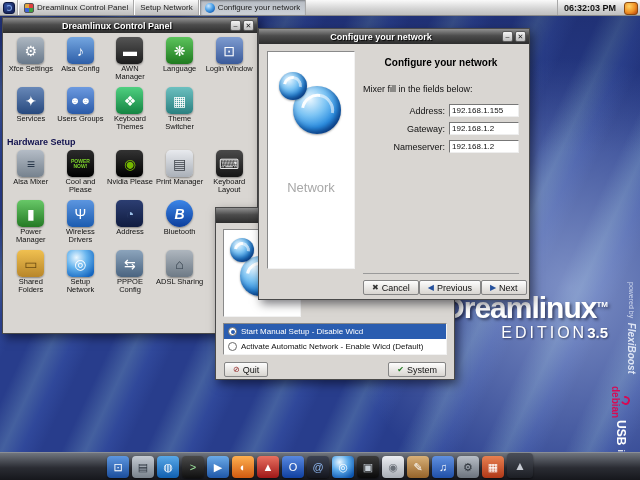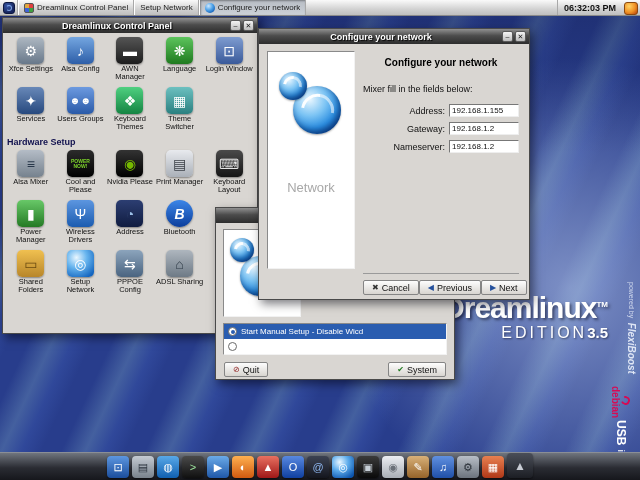--- a/index.html
+++ b/index.html
@@ -355,20 +355,21 @@
           <div class="ball b2"></div>
         </div>
       </div>
       <div class="sn-options">
         <div class="sn-opt selected">
           <span class="radio checked"></span>
           <span class="sn-opt-label">Start Manual Setup - Disable Wicd</span>
         </div>
         <div class="sn-opt">
           <span class="radio"></span>
+          <span class="sn-opt-label">Activate Automatic Network - Enable Wicd (Default)</span>
         </div>
       </div>
       <div class="sn-buttons">
         <button class="btn">
           <span class="btn-ico ic-red">⊘</span>
           <span>Quit</span>
         </button>
         <button class="btn">
           <span class="btn-ico ic-green">✔</span>
           <span>System</span>

